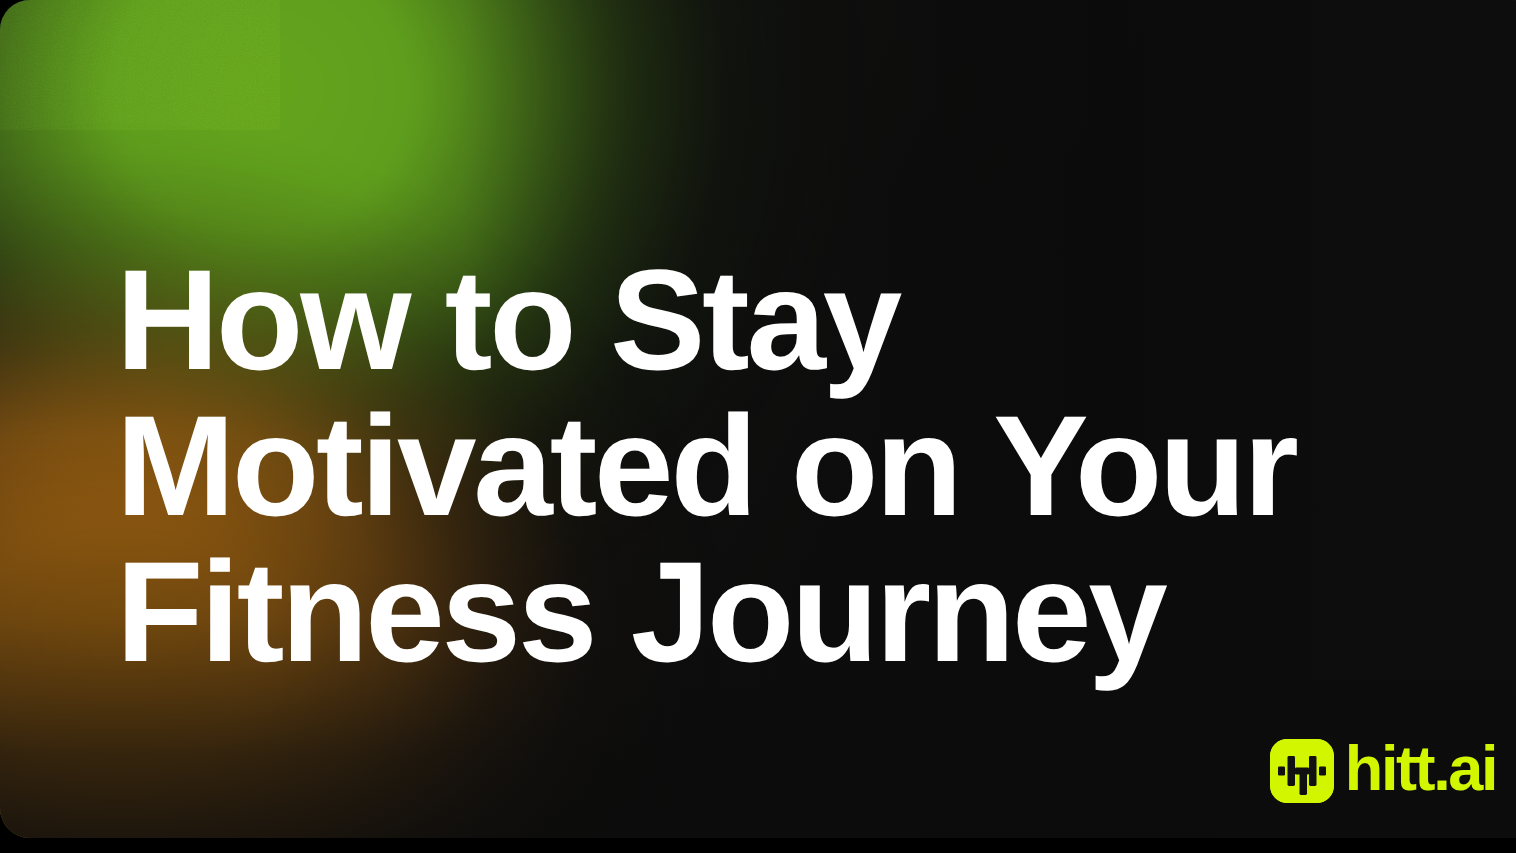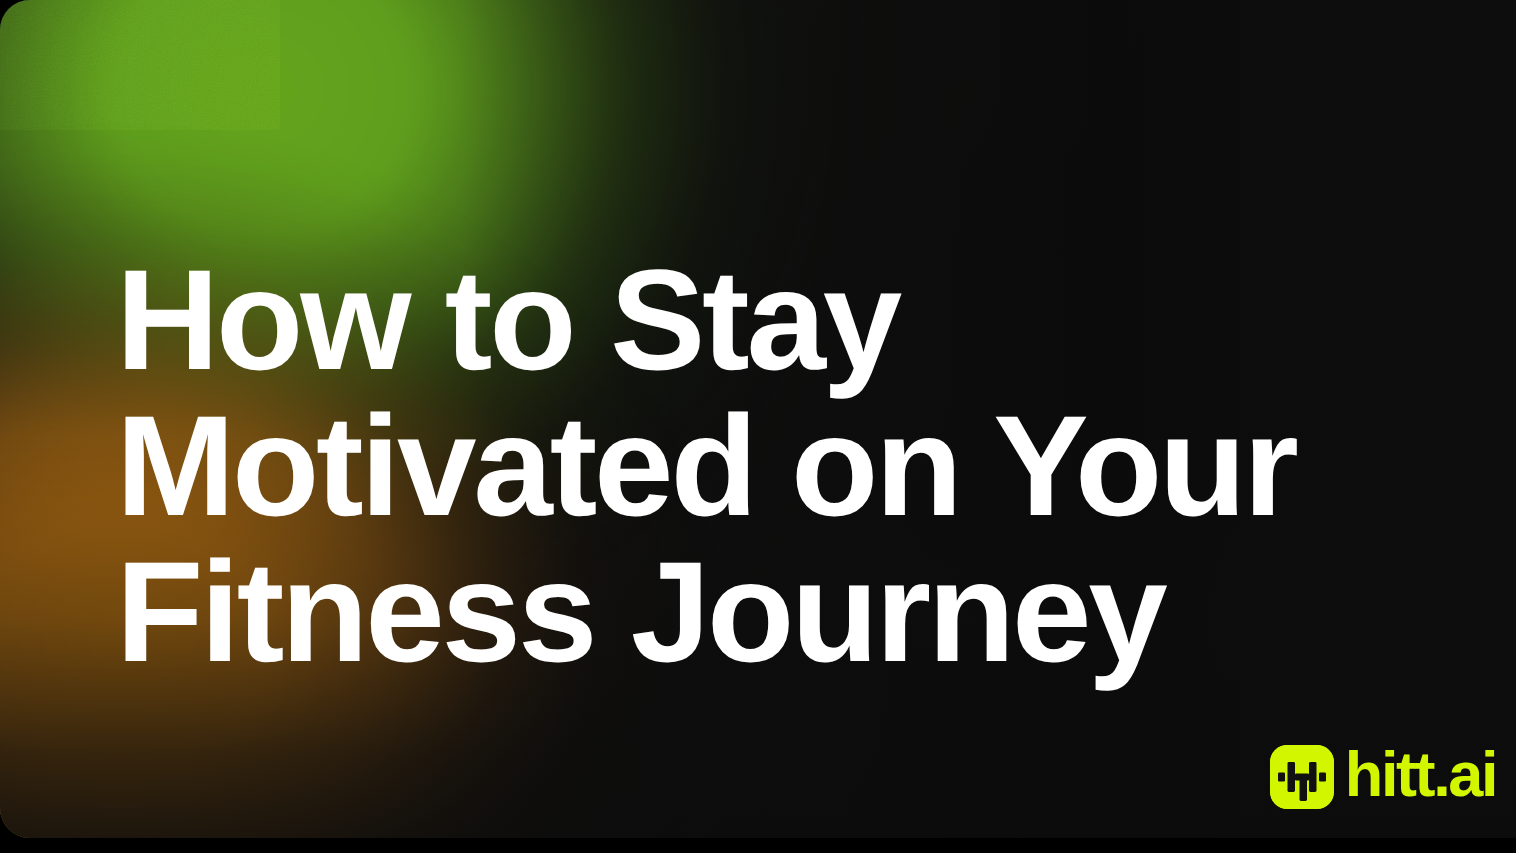--- a/index.html
+++ b/index.html
@@ -106,21 +106,21 @@
     font-weight: bold;
     letter-spacing: -3.2px;
     white-space: pre-line;
     text-rendering: geometricPrecision;
   }
 
   
   .logo {
     position: absolute;
     right: 44px;
-    bottom: 28px;
+    bottom: 34px;
     display: flex;
     align-items: center;
     gap: 11px;
   }
   .logo-mark {
     width: 64px;
     height: 64px;
     border-radius: 17px;
     background: #d2f500;
     display: block;

